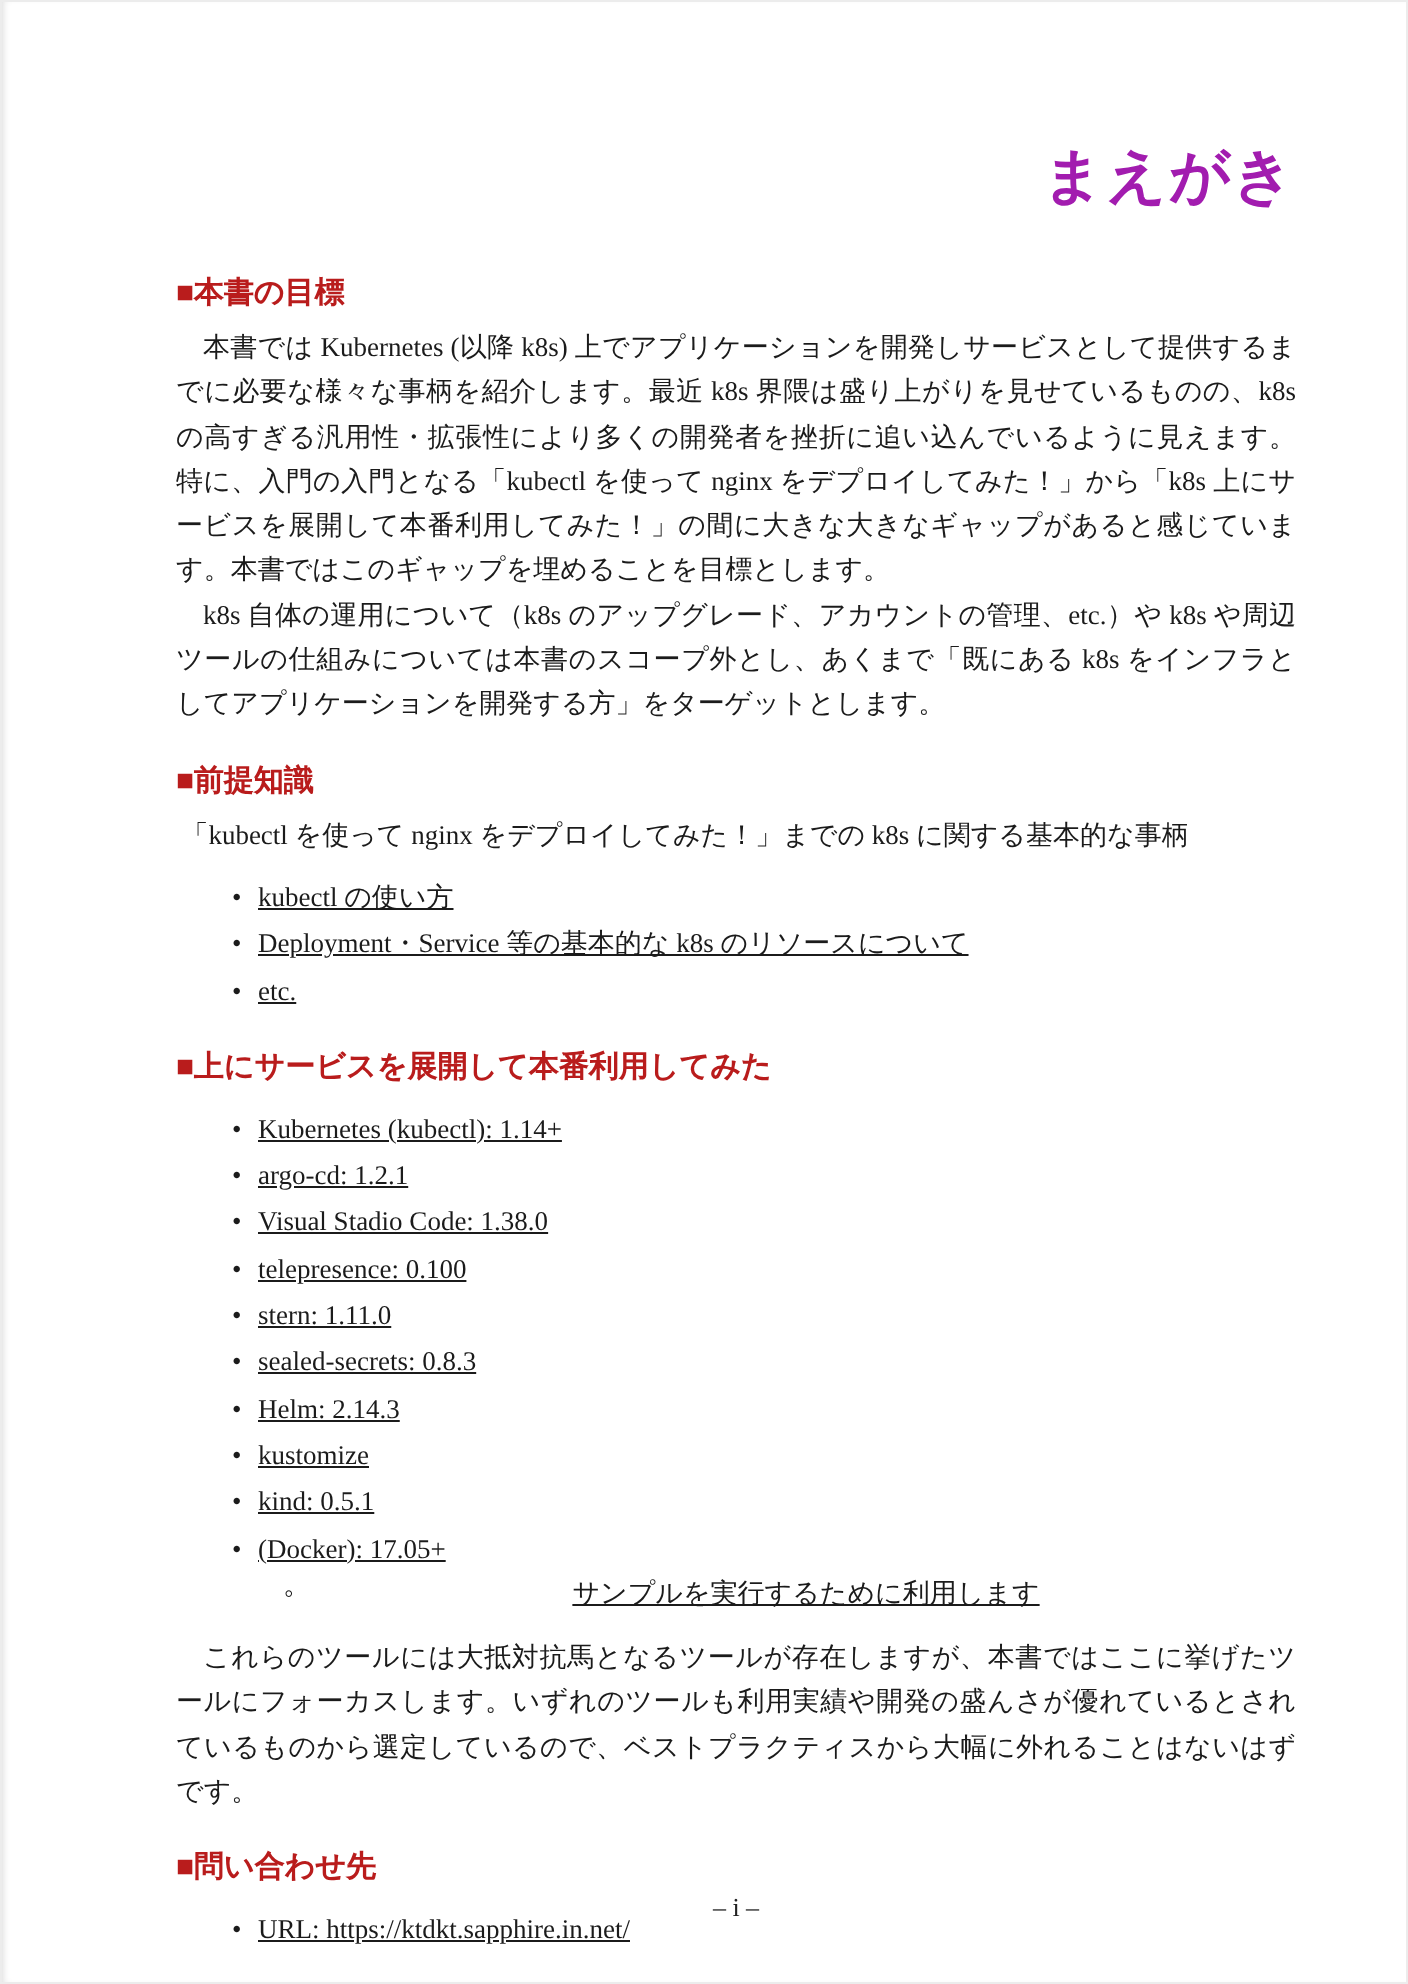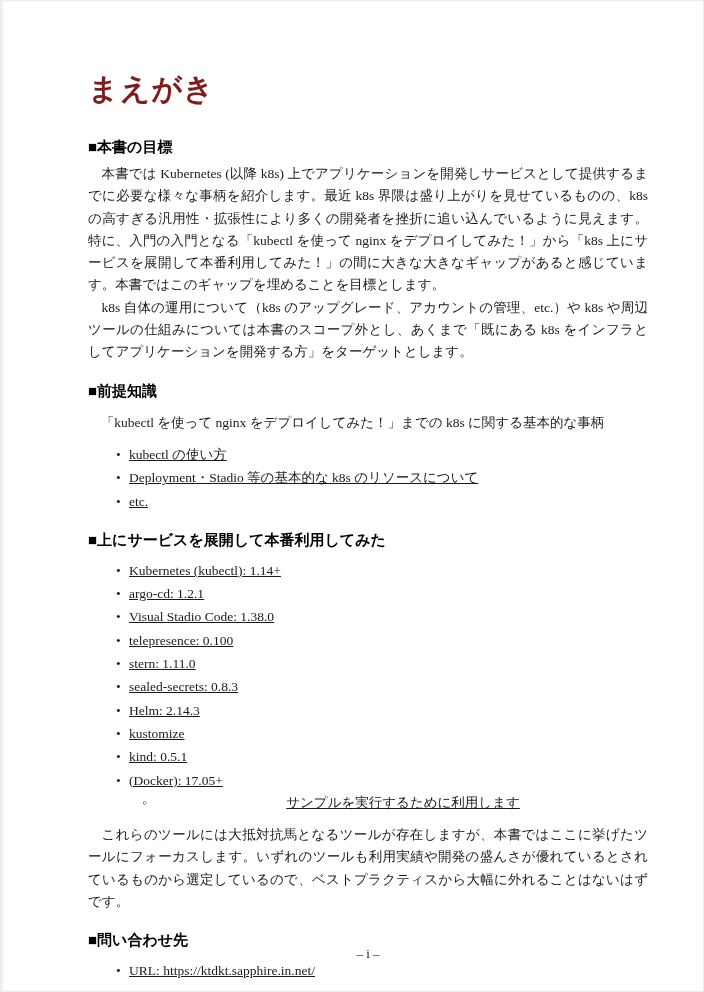--- a/index.html
+++ b/index.html
@@ -15,41 +15,41 @@
     font-family: "Liberation Serif", "DejaVu Serif", serif;
     font-size: 13.5px;
     box-sizing: border-box;
     padding: 70px 56px 0 88px;
   }
   .doc-title {
     font-family: "Liberation Sans", "DejaVu Sans", sans-serif;
     font-weight: bold;
     font-size: 30px;
     letter-spacing: 1px;
-    text-align: left;
+    text-align: right;
     margin: 0 0 28px 0;
     line-height: 38px;
-    color: #7f1d1d;
+    color: #a21caf;
   }
   h2.sec-heading {
     font-family: "Liberation Sans", "DejaVu Sans", sans-serif;
     font-weight: bold;
     font-size: 15px;
     line-height: 22px;
     margin: 16px 0 5px 0;
-    color: #000000;
+    color: #b91c1c;
   }
   p.body-par {
     margin: 0;
     line-height: 22.3px;
     text-align: justify;
     overflow-wrap: break-word;
   }
   p.body-par.indent { text-indent: 1em; }
-  p.intro-line { margin: 10px; line-height: 22.3px; text-indent: 0.2em; }
+  p.intro-line { margin: 0; line-height: 22.3px; text-indent: 0.2em; }
   p.outro { margin-top: 10px; }
   ul.blist {
     list-style: none;
     margin: 9px 0 9px 0;
     padding: 0;
     text-decoration: underline;
   }
   ul.blist > li {
     position: relative;
     padding-left: 41px;
@@ -100,21 +100,21 @@
     <h2 class="sec-heading">■本書の目標</h2>
     <p class="body-par indent">本書では Kubernetes (以降 k8s) 上でアプリケーションを開発しサービスとして提供するまでに必要な様々な事柄を紹介します。最近 k8s 界隈は盛り上がりを見せているものの、k8s の高すぎる汎用性・拡張性により多くの開発者を挫折に追い込んでいるように見えます。特に、入門の入門となる「kubectl を使って nginx をデプロイしてみた！」から「k8s 上にサービスを展開して本番利用してみた！」の間に大きな大きなギャップがあると感じています。本書ではこのギャップを埋めることを目標とします。</p>
     <p class="body-par indent">k8s 自体の運用について（k8s のアップグレード、アカウントの管理、etc.）や k8s や周辺ツールの仕組みについては本書のスコープ外とし、あくまで「既にある k8s をインフラとしてアプリケーションを開発する方」をターゲットとします。</p>
   </section>
 
   <section>
     <h2 class="sec-heading">■前提知識</h2>
     <p class="intro-line">「kubectl を使って nginx をデプロイしてみた！」までの k8s に関する基本的な事柄</p>
     <ul class="blist">
       <li>kubectl の使い方</li>
-      <li>Deployment・Stadio 等の基本的な k8s のリソースについて</li>
+      <li>Deployment・Service 等の基本的な k8s のリソースについて</li>
       <li>etc.</li>
     </ul>
   </section>
 
   <section>
     <h2 class="sec-heading">■上にサービスを展開して本番利用してみた</h2>
     <ul class="blist">
       <li>Kubernetes (kubectl): 1.14+</li>
       <li>argo-cd: 1.2.1</li>
       <li>Visual Stadio Code: 1.38.0</li>

